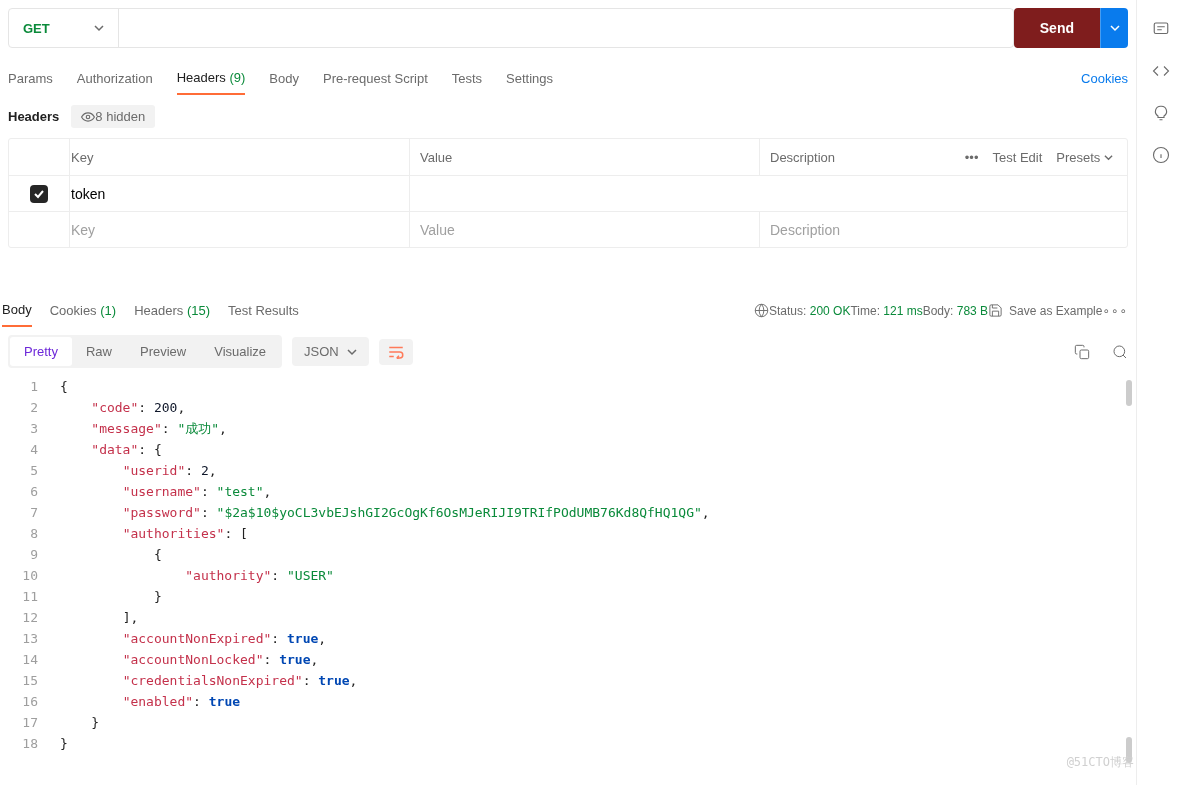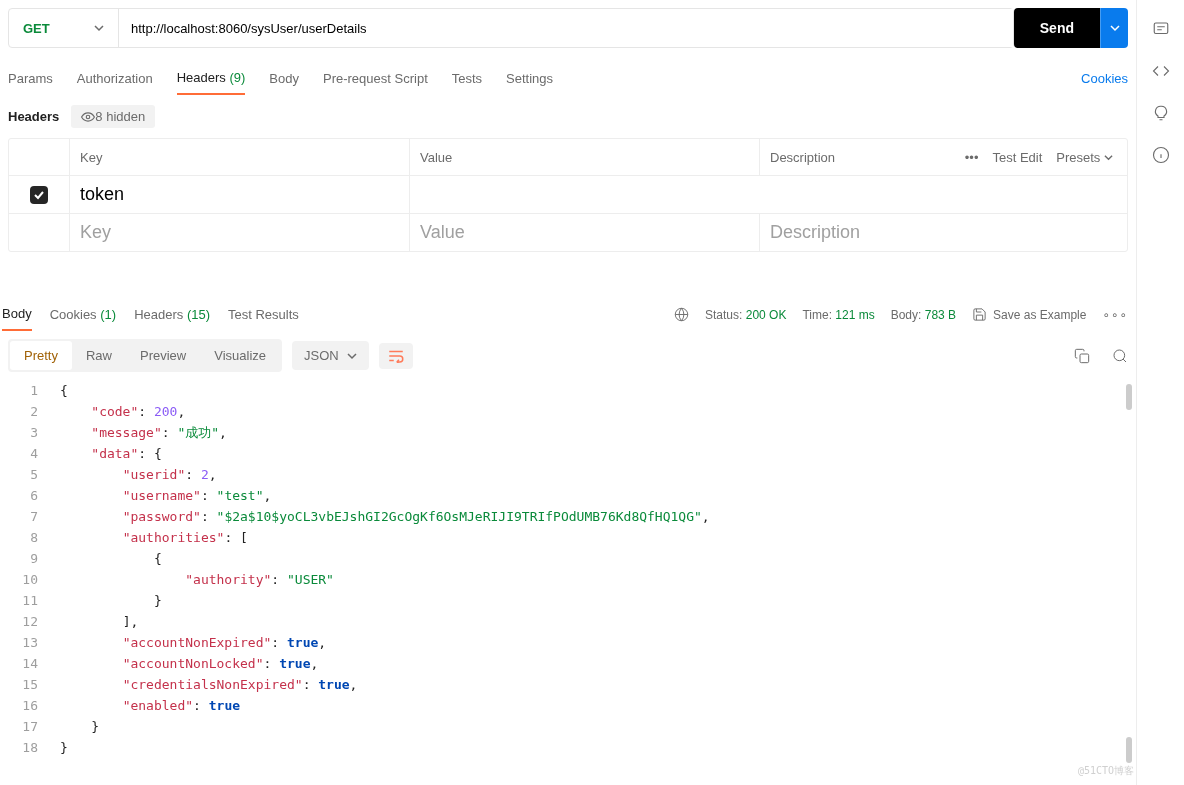--- a/index.html
+++ b/index.html
@@ -8,101 +8,100 @@
 .right{width:48px;border-left:1px solid #ededed;display:flex;flex-direction:column;align-items:center;gap:24px;padding-top:20px}
 .right .ico{width:18px;height:18px;color:#6b6b6b}
 
 
 .toprow{display:flex;padding:8px}
 .urlbox{flex:1;display:flex;border:1px solid #e5e5e5;border-radius:4px;height:40px}
 .method{width:110px;display:flex;align-items:center;padding:0 14px;gap:6px;border-right:1px solid #e5e5e5;color:#0a8a3a;font-weight:600}
 .method svg{margin-left:auto;color:#6b6b6b}
 .url{flex:1;border:none;outline:none;padding:0 12px;font-size:13px}
 .send{display:flex;height:40px}
-.sendbtn{background:#000000;color:#fff;border:none;border-radius:4px 0 0 4px;font-weight:600;font-size:14px;padding:0 26px;cursor:pointer}
+.sendbtn{background:#7f1d1d;color:#fff;border:none;border-radius:4px 0 0 4px;font-weight:600;font-size:14px;padding:0 26px;cursor:pointer}
 .senddrp{background:#097bed;border-radius:0 4px 4px 0;border:none;width:28px;display:flex;align-items:center;justify-content:center;cursor:pointer;border-left:1px solid rgba(255,255,255,.25)}
 .senddrp svg{color:#fff}
 
 
 .tabs{display:flex;gap:24px;padding:6px 8px 0 8px;align-items:center}
 .tab{padding:8px 0;color:#6b6b6b;cursor:pointer}
 .tab.active{color:#212121;font-weight:500;border-bottom:2px solid #ff6c37}
 .tab .cnt{color:#0a8a3a}
 .tabs .cookies{margin-left:auto;color:#097bed;font-weight:500;cursor:pointer}
 
 
 .hdrhead{display:flex;align-items:center;gap:12px;padding:10px 8px}
 .hdrtitle{font-weight:600}
 .hidden{display:flex;align-items:center;background:#f2f2f2;border-radius:3px;padding:4px 10px;color:#6b6b6b;cursor:pointer}
 .tbl{border:1px solid #ededed;margin:0 8px;border-radius:3px}
 .trow{display:flex;min-height:36px}
 .trow+.trow{border-top:1px solid #ededed}
 .c-chk{width:60px;display:flex;align-items:center;justify-content:center}
-.c-key{width:340px;padding:8px 10px;display:flex;align-items:center}
+.c-key{width:340px;padding:8px 1px;display:flex;align-items:center}
 .c-val{width:350px;padding:8px 10px;display:flex;align-items:center}
 .c-des{flex:1;padding:8px 10px;display:flex;align-items:center}
 .c-act{width:200px;display:flex;align-items:center;gap:14px;justify-content:flex-end;padding-right:14px;color:#6b6b6b}
 .trow.head{color:#6b6b6b;font-weight:500}
-.trow input{border:none;outline:none;width:100%;font-size:18px;font-family:inherit}
+.trow input{border:none;outline:none;width:100%;font-size:14px;font-family:inherit}
 .trow input::placeholder{color:#a0a0a0}
 .chk{width:18px;height:18px;border-radius:4px;background:#262626;display:flex;align-items:center;justify-content:center}
 .chk svg{color:#fff}
 .c-key,.c-val,.c-des{border-left:1px solid #ededed}
 .trow .c-chk{border-left:none}
 .link{cursor:pointer}
 
 
 .resp{margin-top:40px;display:flex;flex-direction:column;flex:1;min-height:0}
 .rtabs{display:flex;gap:18px;padding:6px 8px 0 2px;align-items:center}
 .rtab{padding:8px 0;color:#6b6b6b;cursor:pointer}
 .rtab.active{border-bottom:2px solid #ff6c37;color:#212121}
 .rtab .cnt{color:#0a8a3a}
-.rstatus{margin-left:auto;display:flex;align-items:center;gap:16px;color:#6b6b6b;font-size:12px}
+.rstatus{margin-left:auto;display:flex;align-items:center;gap:0;color:#6b6b6b;font-size:12px}
 .rstatus .ok{color:#0a8a3a}
 .rstatus .ico{width:15px;height:15px}
 .save{display:flex;align-items:center;gap:6px;color:#6b6b6b;cursor:pointer}
 
 .viewbar{display:flex;align-items:center;gap:0;padding:8px 8px}
 .vseg{display:flex;background:#f2f2f2;border-radius:4px;padding:2px}
 .vbtn{padding:7px 14px;border-radius:3px;cursor:pointer;color:#6b6b6b}
-.vbtn.active{background:#fff;color:#a16207}
+.vbtn.active{background:#fff;color:#6d28d9}
 .jsonsel{margin-left:10px;display:flex;align-items:center;gap:8px;background:#f2f2f2;padding:7px 12px;border-radius:4px;color:#6b6b6b;cursor:pointer}
 .wrap{margin-left:10px;background:#f2f2f2;padding:6px 8px;border-radius:4px;cursor:pointer}
 .wrap svg{color:#ff7a59}
 .viewbar .sp{margin-left:auto;display:flex;gap:22px;align-items:center;color:#6b6b6b}
 
 .code{display:flex;flex:1;font-family:ui-monospace,Menlo,Consolas,monospace;font-size:13px;line-height:21px;position:relative;min-height:0}
 .gut{width:52px;text-align:right;color:#9e9e9e;padding-right:14px}
 .gut div{height:21px}
 .src{padding-left:8px}
 .src .ln{height:21px;white-space:pre}
 .k{color:#c4314b}
-.v-num{color:#8b5cf6}
+.v-num{color:#0f172a}
 .v-str{color:#0a8a3a}
 .bool{color:#0047b3;font-weight:600}
 .pun{color:#212121}
 .sb{position:absolute;right:4px;width:6px;background:#ccc;border-radius:3px}
 .sb1{top:4px;height:26px}
 .sb2{bottom:22px;height:26px}
-.watermark{position:absolute;right:2px;bottom:4px;font-size:10px;color:#d0d0d0}
+.watermark{position:absolute;right:2px;bottom:12px;font-size:12px;color:#d0d0d0}
 svg{display:block}
 </style>
 </head>
 <body>
 
 <div class="main">
   <div class="toprow">
     <div class="urlbox">
       <div class="method">
         <span>GET</span>
         <svg width="10" height="10" viewBox="0 0 10 10">
             <path d="M1 3l4 4 4-4" fill="none" stroke="currentColor" stroke-width="1.5"></path>
           </svg>
       </div>
-      <input class="url" value="http://localhost:8060/sysUser/userDetails" style="">
     </div>
     <div class="send">
       <button class="sendbtn">Send</button>
       <button class="senddrp">
         <svg width="10" height="10" viewBox="0 0 10 10">
             <path d="M1 3l4 4 4-4" fill="none" stroke="currentColor" stroke-width="1.5"></path>
           </svg>
       </button>
     </div>
   </div>

